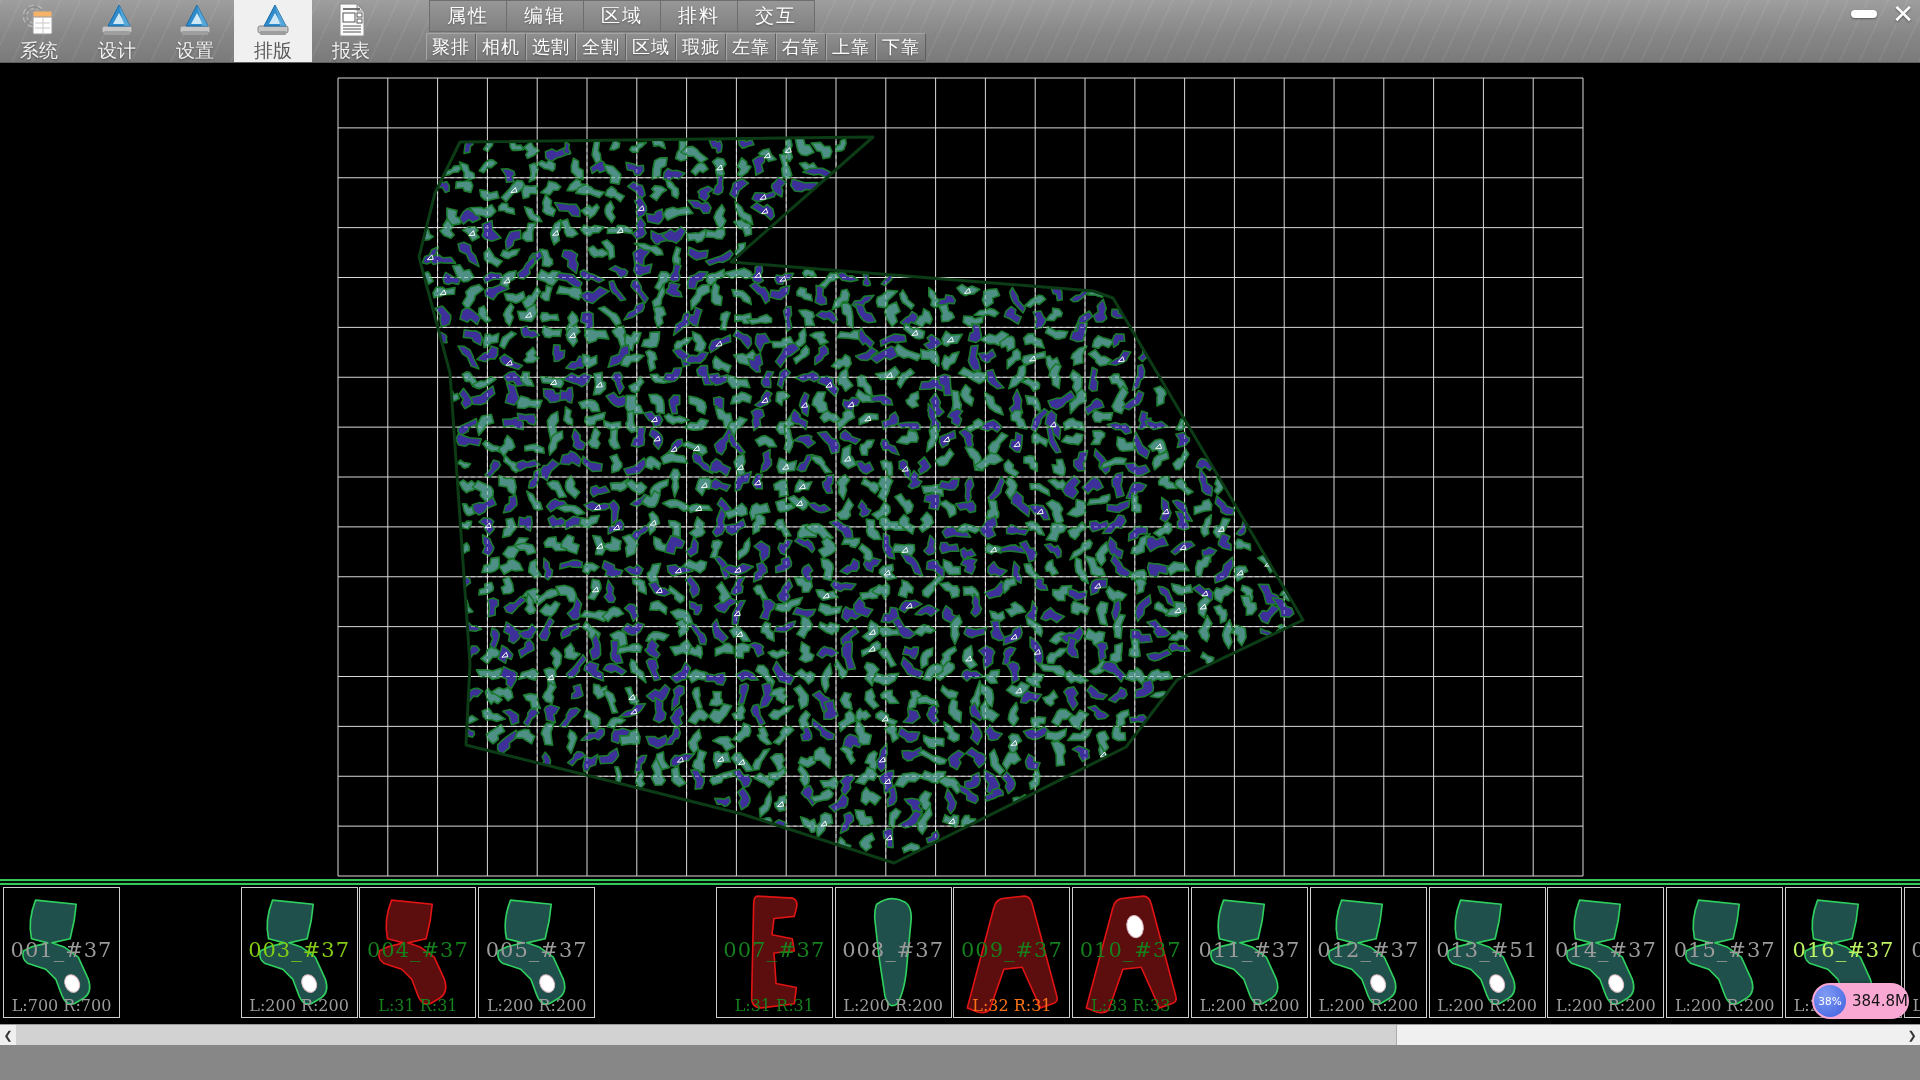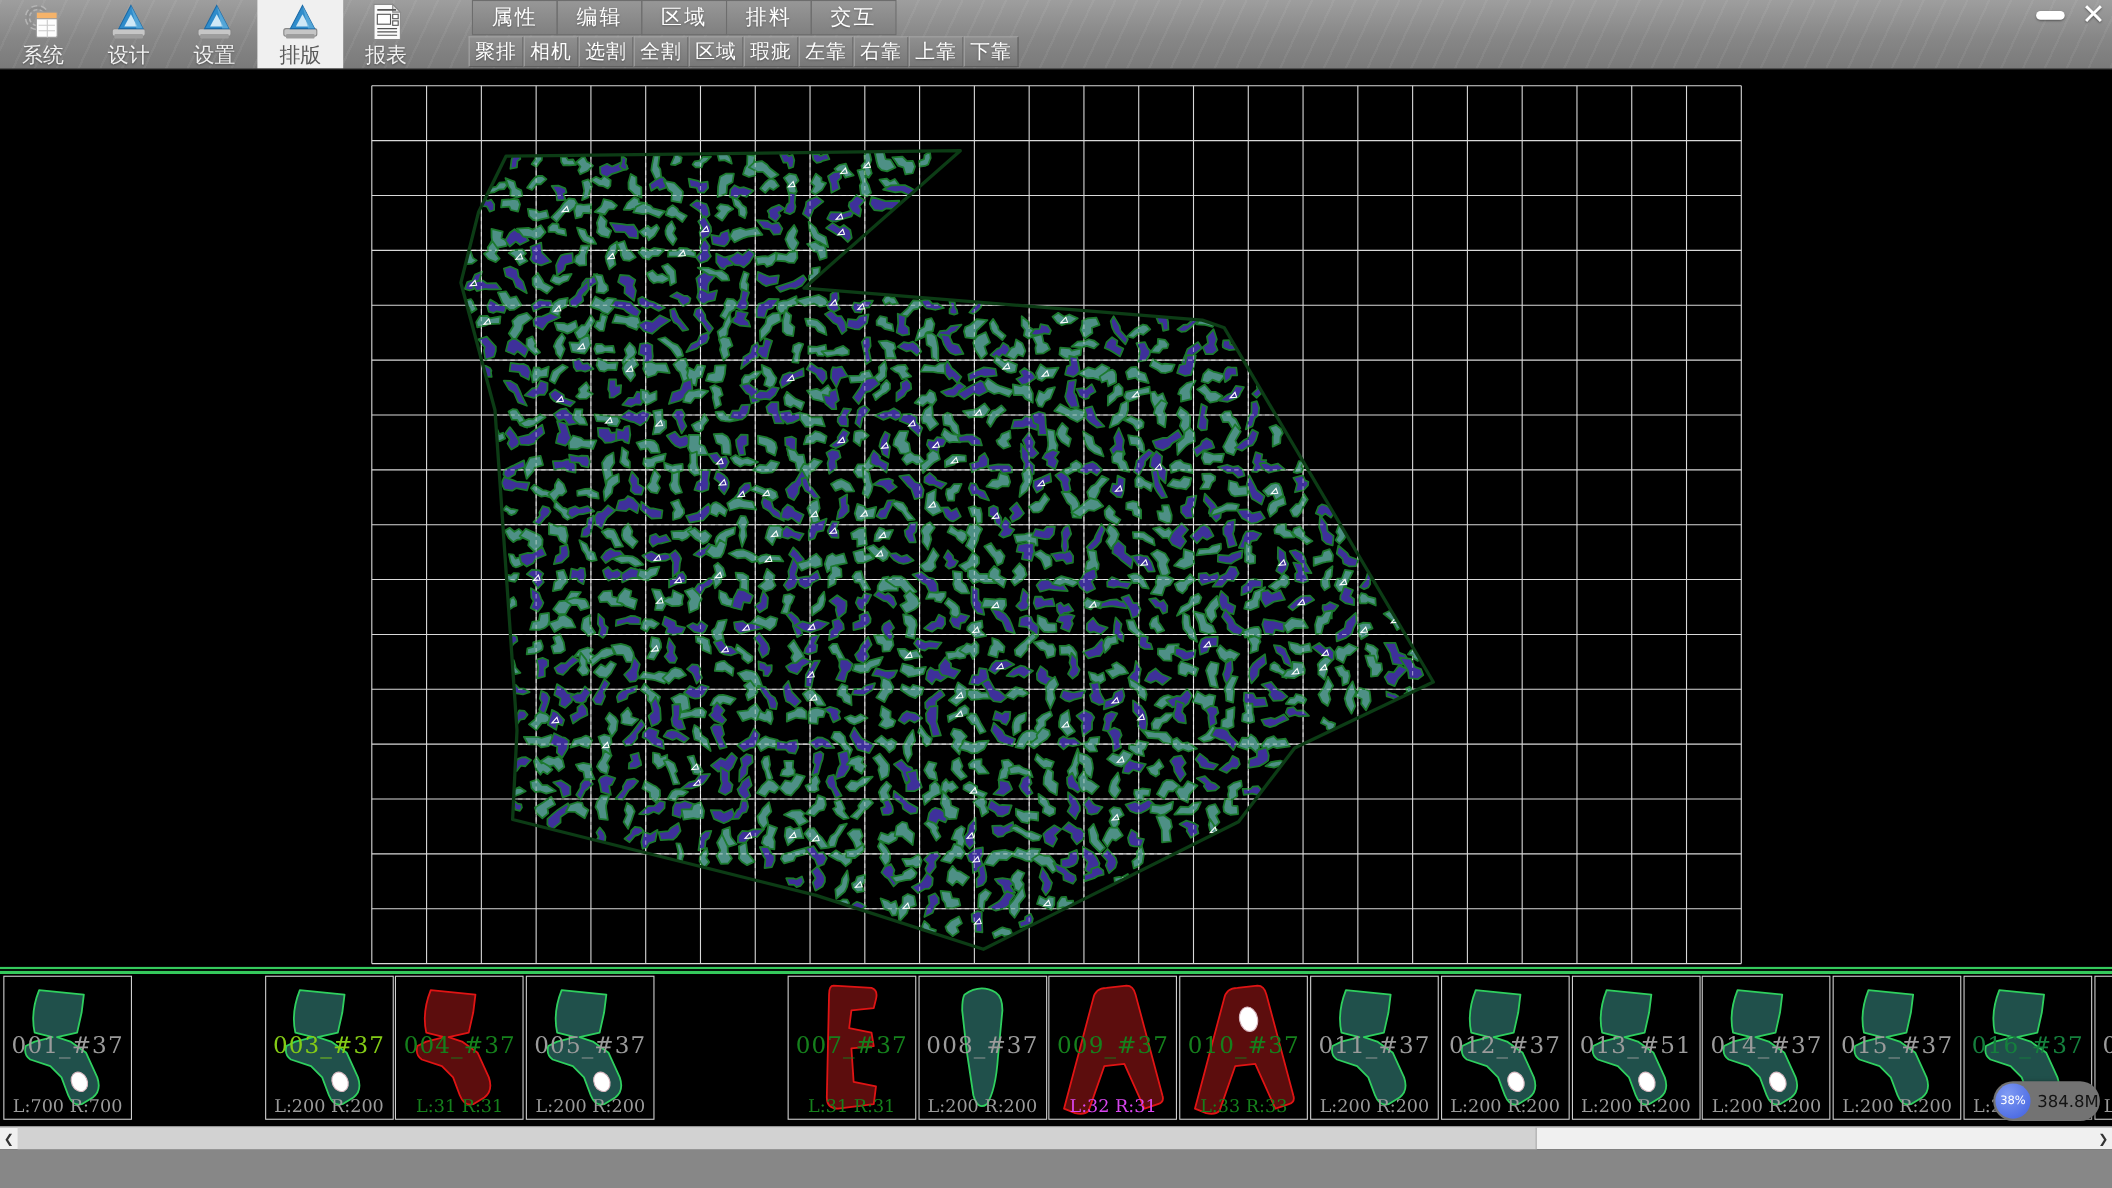--- a/index.html
+++ b/index.html
@@ -47,21 +47,21 @@
                background:linear-gradient(180deg,#35c95c 0 2px,#04140a 2px 4px,#35c95c 4px 6px,rgba(0,0,0,0) 6px);}
   .thumb-cell{position:absolute;top:9px;width:117px;height:131px;background:#000;
               border:1px solid #cfcfcf;box-sizing:border-box;cursor:pointer;overflow:hidden;}
   .thumb-cell svg{position:absolute;left:50%;top:50%;transform:translate(-50%,-50%);}
   .thumb-name{position:absolute;top:50px;left:0;width:100%;text-align:center;z-index:2;
               font-family:"DejaVu Serif",serif;font-size:21px;letter-spacing:1px;}
   .thumb-lr{position:absolute;bottom:2px;left:0;width:100%;text-align:center;z-index:2;
             font-family:"DejaVu Serif",serif;font-size:16px;}
 
   
-  .badge{position:absolute;left:1812px;top:983px;width:97px;height:36px;background:#737373;
+  .badge{position:absolute;left:1812px;top:983px;width:97px;height:36px;background:#f9a8d4;
          border-radius:18px;box-shadow:0 1px 5px rgba(0,0,0,.5);z-index:6;}
   .badge-circle{position:absolute;left:2px;top:2px;width:32px;height:32px;border-radius:50%;
          background:radial-gradient(circle at 35% 30%,#809bf4,#3e5ede);color:#fff;font-size:10.5px;
          display:flex;align-items:center;justify-content:center;}
   .badge-val{position:absolute;left:40px;top:0;height:36px;display:flex;align-items:center;
          font-size:15px;color:#141414;}
 
   
   .hscroll{position:absolute;top:1024px;left:0;width:1920px;height:21px;background:#f0f0f0;
            border-top:1px solid #9a9a9a;box-sizing:border-box;}
@@ -1423,21 +1423,21 @@
         <div class="thumb-name" style="color: rgb(155, 155, 155);">008_#37</div>
         <div class="thumb-lr" style="color: rgb(155, 155, 155);">L:200 R:200</div>
       </div>
       <div class="thumb-cell" style="left: 953.4px;">
         <div style="position: absolute; left: 50%; top: 50%; transform: translate(-50%, -50%);">
           <svg viewBox="0 0 100 124" width="104" height="126">
             <path d="M6 116 L32 18 Q34 8 44 8 L62 6 Q68 6 70 14 L94 104 Q96 110 90 112 L78 116 L60 76 L42 78 L28 118 Q24 122 16 120 Z" fill="#5c0d0d" stroke="#e01414" stroke-width="1.6" stroke-linejoin="round"></path>
           </svg>
         </div>
         <div class="thumb-name" style="color: rgb(21, 128, 28);">009_#37</div>
-        <div class="thumb-lr" style="color: #d946ef; margin-top: 40px;">L:32 R:31</div>
+        <div class="thumb-lr" style="color: #f97316; margin-top: 40px;">L:32 R:31</div>
       </div>
       <div class="thumb-cell" style="left: 1072.2px;">
         <div style="position: absolute; left: 50%; top: 50%; transform: translate(-50%, -50%);">
           <svg viewBox="0 0 100 124" width="104" height="126">
             <path d="M6 116 L32 18 Q34 8 44 8 L62 6 Q68 6 70 14 L94 104 Q96 110 90 112 L78 116 L60 76 L42 78 L28 118 Q24 122 16 120 Z" fill="#5c0d0d" stroke="#e01414" stroke-width="1.6" stroke-linejoin="round"></path>
             <ellipse cx="54" cy="36" rx="8" ry="11" transform="rotate(-12 54 36)" fill="#ffffff" stroke="#d8b8c0"></ellipse>
           </svg>
         </div>
         <div class="thumb-name" style="color: rgb(21, 128, 28);">010_#37</div>
         <div class="thumb-lr" style="color: rgb(21, 128, 28);">L:33 R:33</div>
@@ -1489,21 +1489,21 @@
         </div>
         <div class="thumb-name" style="color: rgb(155, 155, 155);">015_#37</div>
         <div class="thumb-lr" style="color: rgb(155, 155, 155);">L:200 R:200</div>
       </div>
       <div class="thumb-cell" style="left: 1785px;">
         <div style="position: absolute; left: 50%; top: 50%; transform: translate(-50%, -50%);">
           <svg viewBox="0 0 100 124" width="104" height="126">
             <path d="M24 10 L64 14 L62 30 L58 48 L40 52 L52 56 L66 66 L76 88 Q80 100 72 106 L62 112 Q54 114 50 104 L44 88 L34 78 L16 72 Q10 68 12 60 L20 56 L36 52 L20 48 Q16 30 24 10 Z" fill="#20504b" stroke="#2fd05f" stroke-width="1.6" stroke-linejoin="round"></path>
           </svg>
         </div>
-        <div class="thumb-name" style="color: #15803d;">016_#37</div>
+        <div class="thumb-name" style="color: #bef264;">016_#37</div>
         <div class="thumb-lr" style="color: rgb(155, 155, 155);">L:200 R:200</div>
       </div>
       <div class="thumb-cell" style="left: 1903.8px;">
         <div style="position: absolute; left: 50%; top: 50%; transform: translate(-50%, -50%);">
           <svg viewBox="0 0 100 124" width="104" height="126">
             <path d="M24 10 L64 14 L62 30 L58 48 L40 52 L52 56 L66 66 L76 88 Q80 100 72 106 L62 112 Q54 114 50 104 L44 88 L34 78 L16 72 Q10 68 12 60 L20 56 L36 52 L20 48 Q16 30 24 10 Z" fill="#20504b" stroke="#2fd05f" stroke-width="1.6" stroke-linejoin="round"></path>
           </svg>
         </div>
         <div class="thumb-name" style="color: rgb(155, 155, 155);">017_#37</div>
         <div class="thumb-lr" style="color: rgb(155, 155, 155);">L:200 R:200</div>

